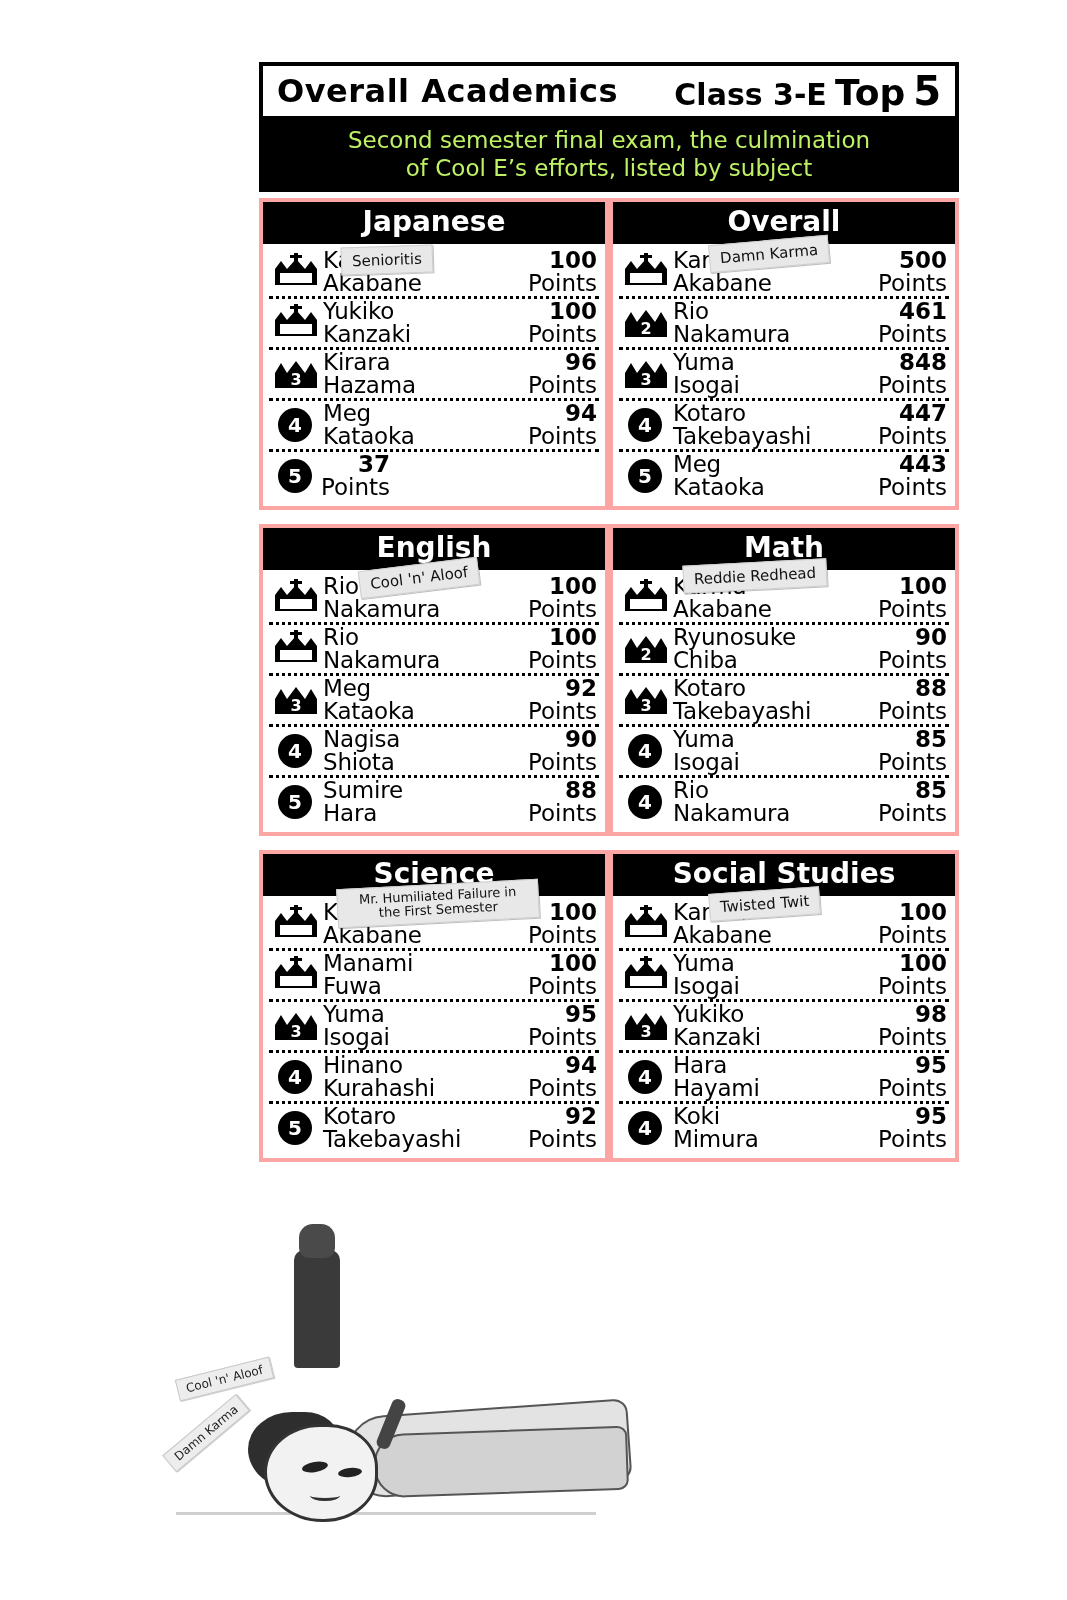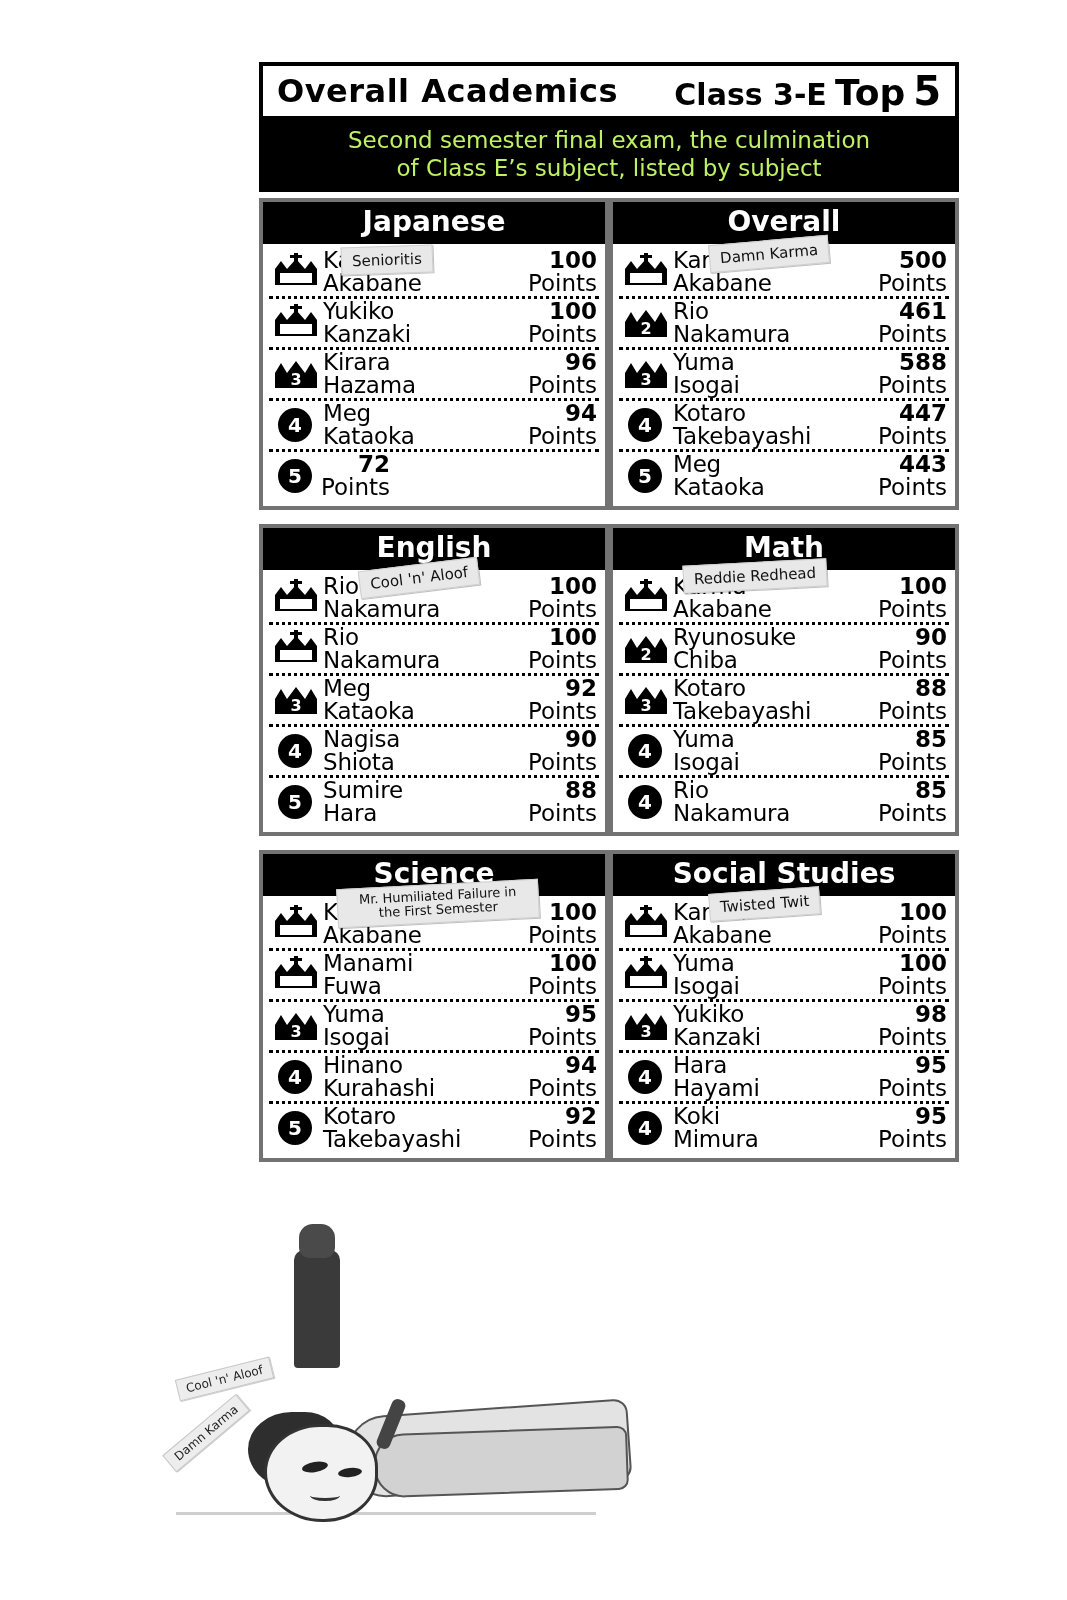--- a/index.html
+++ b/index.html
@@ -14,21 +14,21 @@
   .title-right{display:flex;align-items:baseline;gap:8px;}
   .title-class{font-size:30px;font-weight:bold;}
   .title-top{font-size:36px;font-weight:bold;}
   .title-num{font-size:40px;font-weight:bold;}
 
   .subtitle-bar{background:#000;color:#bef264;text-align:center;padding:6px 10px 10px;font-size:23px;line-height:1.22;font-weight:500;}
 
   
   .grid{position:absolute;left:213px;top:198px;width:700px;}
   .row{display:flex;justify-content:space-between;margin-bottom:14px;}
-  .box{width:394px;border:4px solid #737373;background:#fff;box-sizing:border-box;}
+  .box{width:394px;border:4px solid #fca5a5;background:#fff;box-sizing:border-box;}
   .box-head{background:#000;color:#fff;text-align:center;font-size:28px;font-weight:600;padding:3px 0 6px;}
   .box-body{padding:4px 6px 6px;}
 
   .rank-row{display:flex;align-items:center;min-height:48px;position:relative;}
   .rank-row + .rank-row{border-top:3px dotted #000;}
   .medal{width:52px;flex:0 0 52px;display:flex;align-items:center;justify-content:center;}
   .name{flex:1 1 auto;font-size:23px;line-height:1.02;padding-left:2px;letter-spacing:-.2px;}
   .name .first{display:block;}
   .name .last{display:block;}
   .pts{flex:0 0 auto;text-align:right;font-size:23px;line-height:1.02;padding-right:2px;}
@@ -74,21 +74,21 @@
     <div class="title-bar">
       <div class="title-left">Overall Academics</div>
       <div class="title-right">
         <span class="title-class">Class 3-E</span>
         <span class="title-top">Top</span>
         <span class="title-num">5</span>
       </div>
     </div>
     <div class="subtitle-bar">
       <div>Second semester final exam, the culmination</div>
-      <div>of Class E’s subject, listed by subject</div>
+      <div>of Cool E’s efforts, listed by subject</div>
     </div>
   </div>
 
   <div class="grid" id="grid">
       <div class="row">
         <div class="box" style="position:relative;">
           <div class="box-head">Japanese</div>
           <div class="box-body">
             <div class="rank-row">
           <span class="medal">
@@ -161,21 +161,21 @@
           <span class="pts">
             <span class="num">94</span>
             <span class="lbl">Points</span>
           </span>
         </div>
             <div class="rank-row">
           <span class="medal">
                 <span class="circ">5</span>
               </span>
           <span class="pts">
-            <span class="num">72</span>
+            <span class="num">37</span>
             <span class="lbl">Points</span>
           </span>
         </div>
           </div>
           <div class="note" style="left:78px;top:44px;transform:rotate(-2deg);">Senioritis</div>
         </div>
         <div class="box" style="position:relative;">
           <div class="box-head">Overall</div>
           <div class="box-body">
             <div class="rank-row">
@@ -224,21 +224,21 @@
     <path d="M4 18 L10 8 L16 18 L25 6 L34 18 L40 8 L46 18 L46 33 L4 33 Z" fill="#000"></path>
     <text x="25" y="30" font-size="16" font-family="DejaVu Sans, sans-serif" font-weight="bold" text-anchor="middle" fill="#fff">3</text>
   </svg>
                 </span>
               </span>
           <span class="name">
             <span class="first">Yuma</span>
             <span class="last">Isogai</span>
           </span>
           <span class="pts">
-            <span class="num">588</span>
+            <span class="num">848</span>
             <span class="lbl">Points</span>
           </span>
         </div>
             <div class="rank-row">
           <span class="medal">
                 <span class="circ">4</span>
               </span>
           <span class="name">
             <span class="first">Kotaro</span>
             <span class="last">Takebayashi</span>

